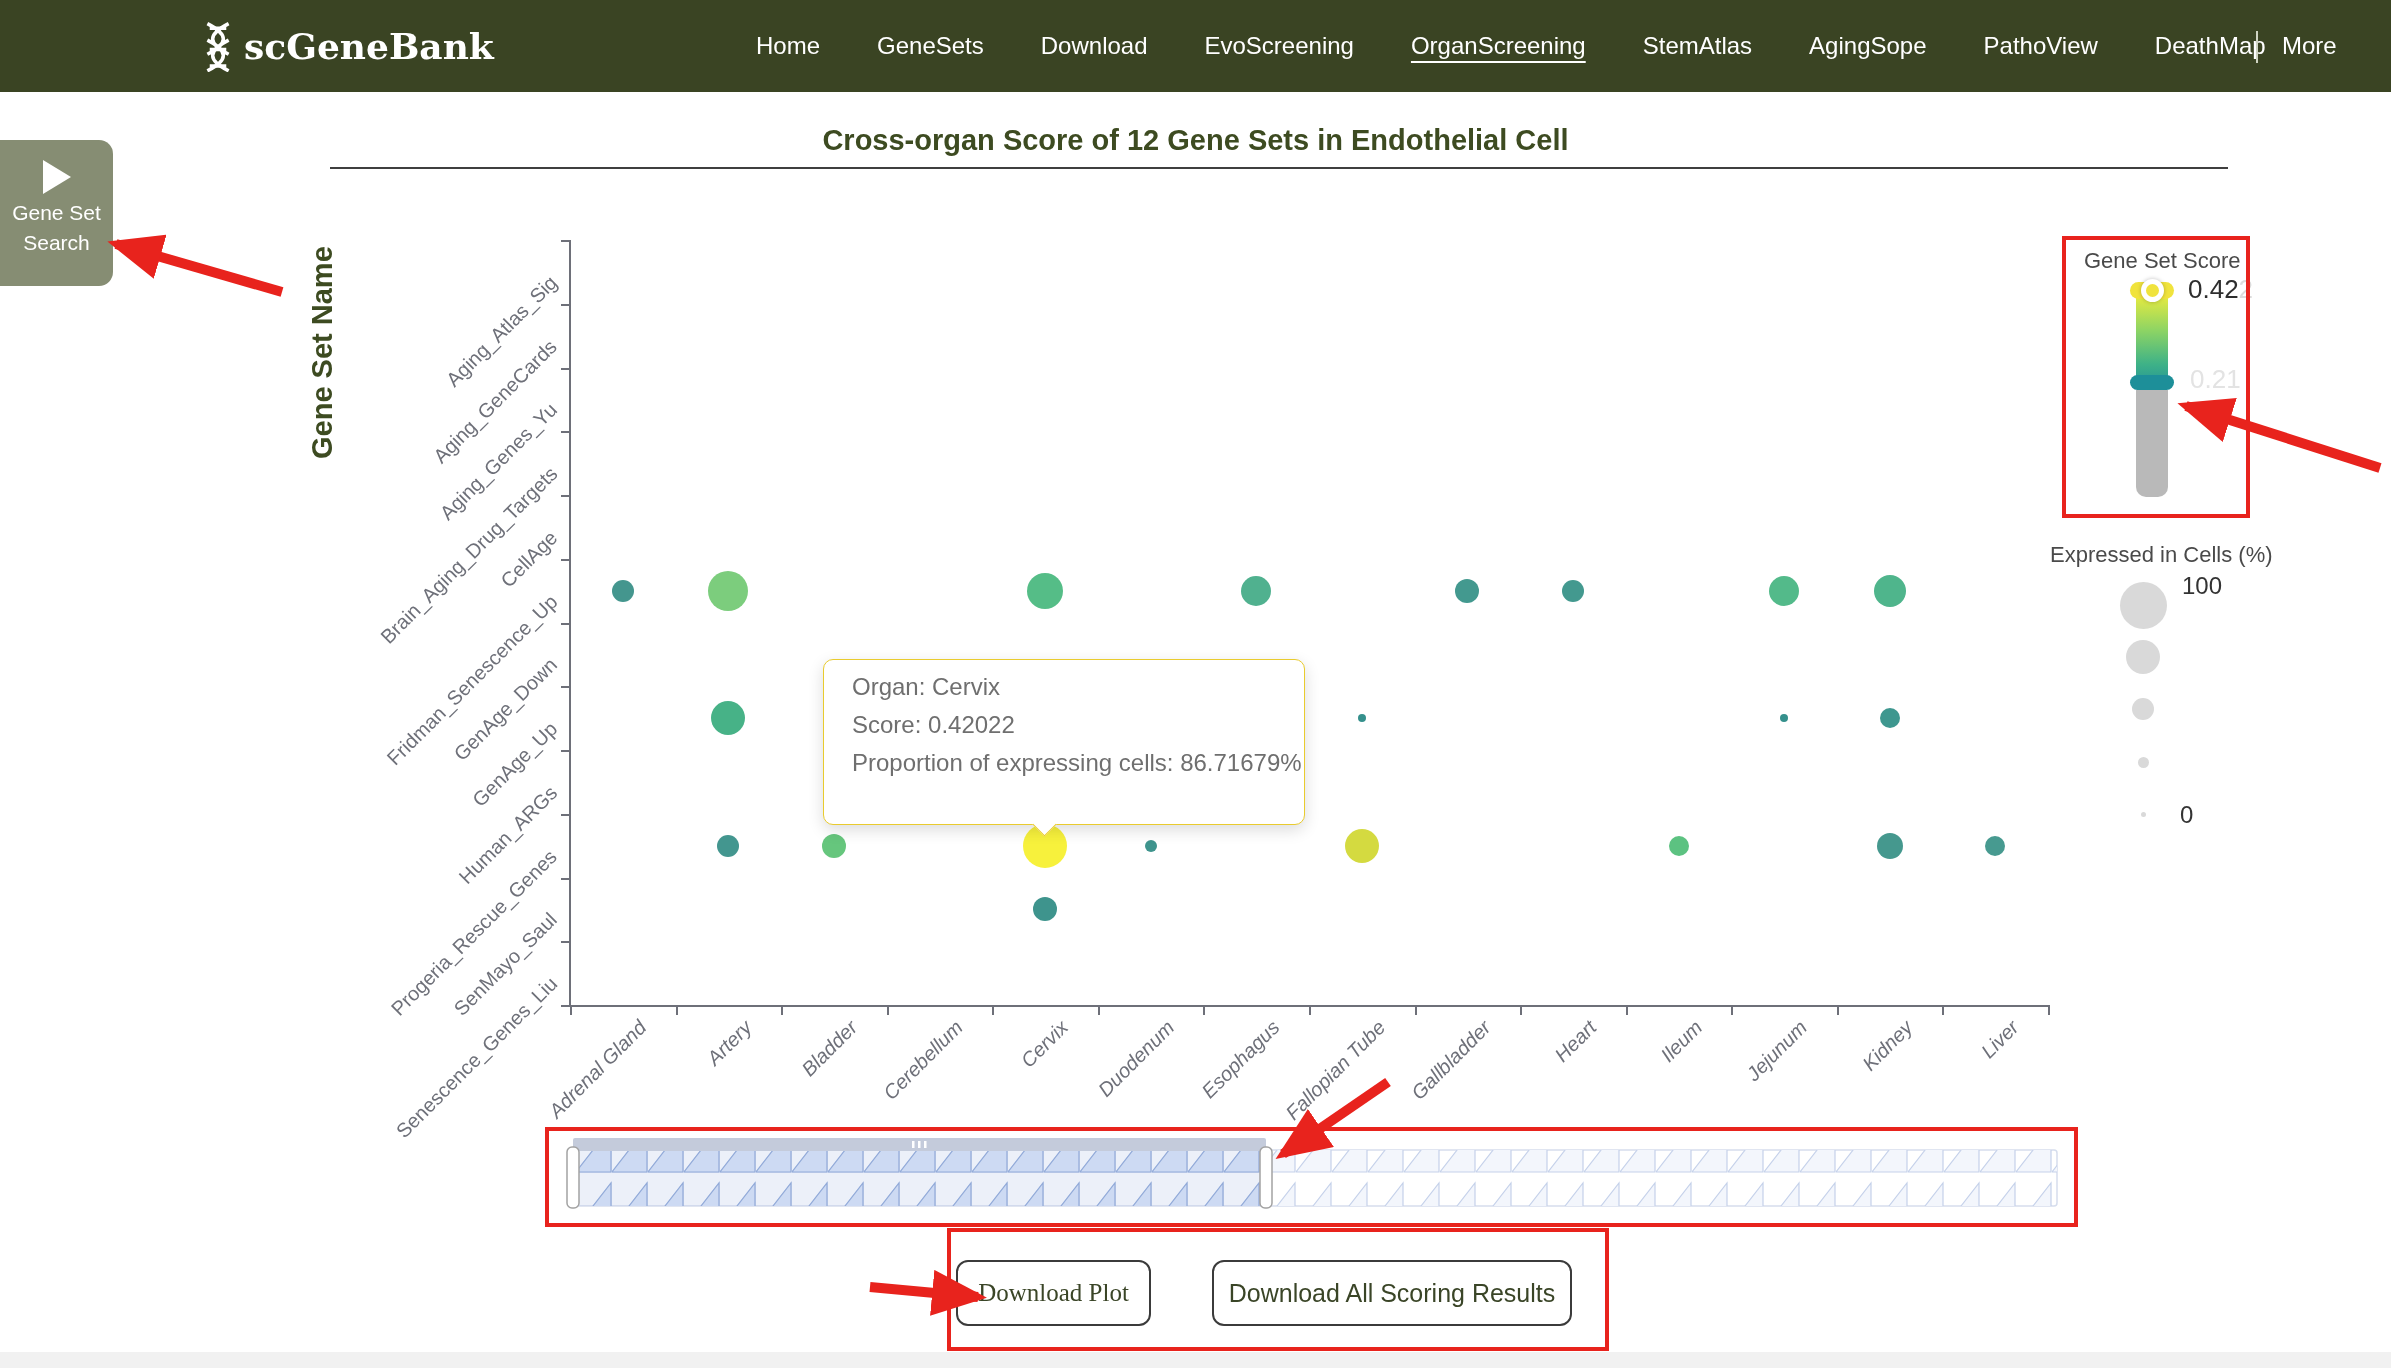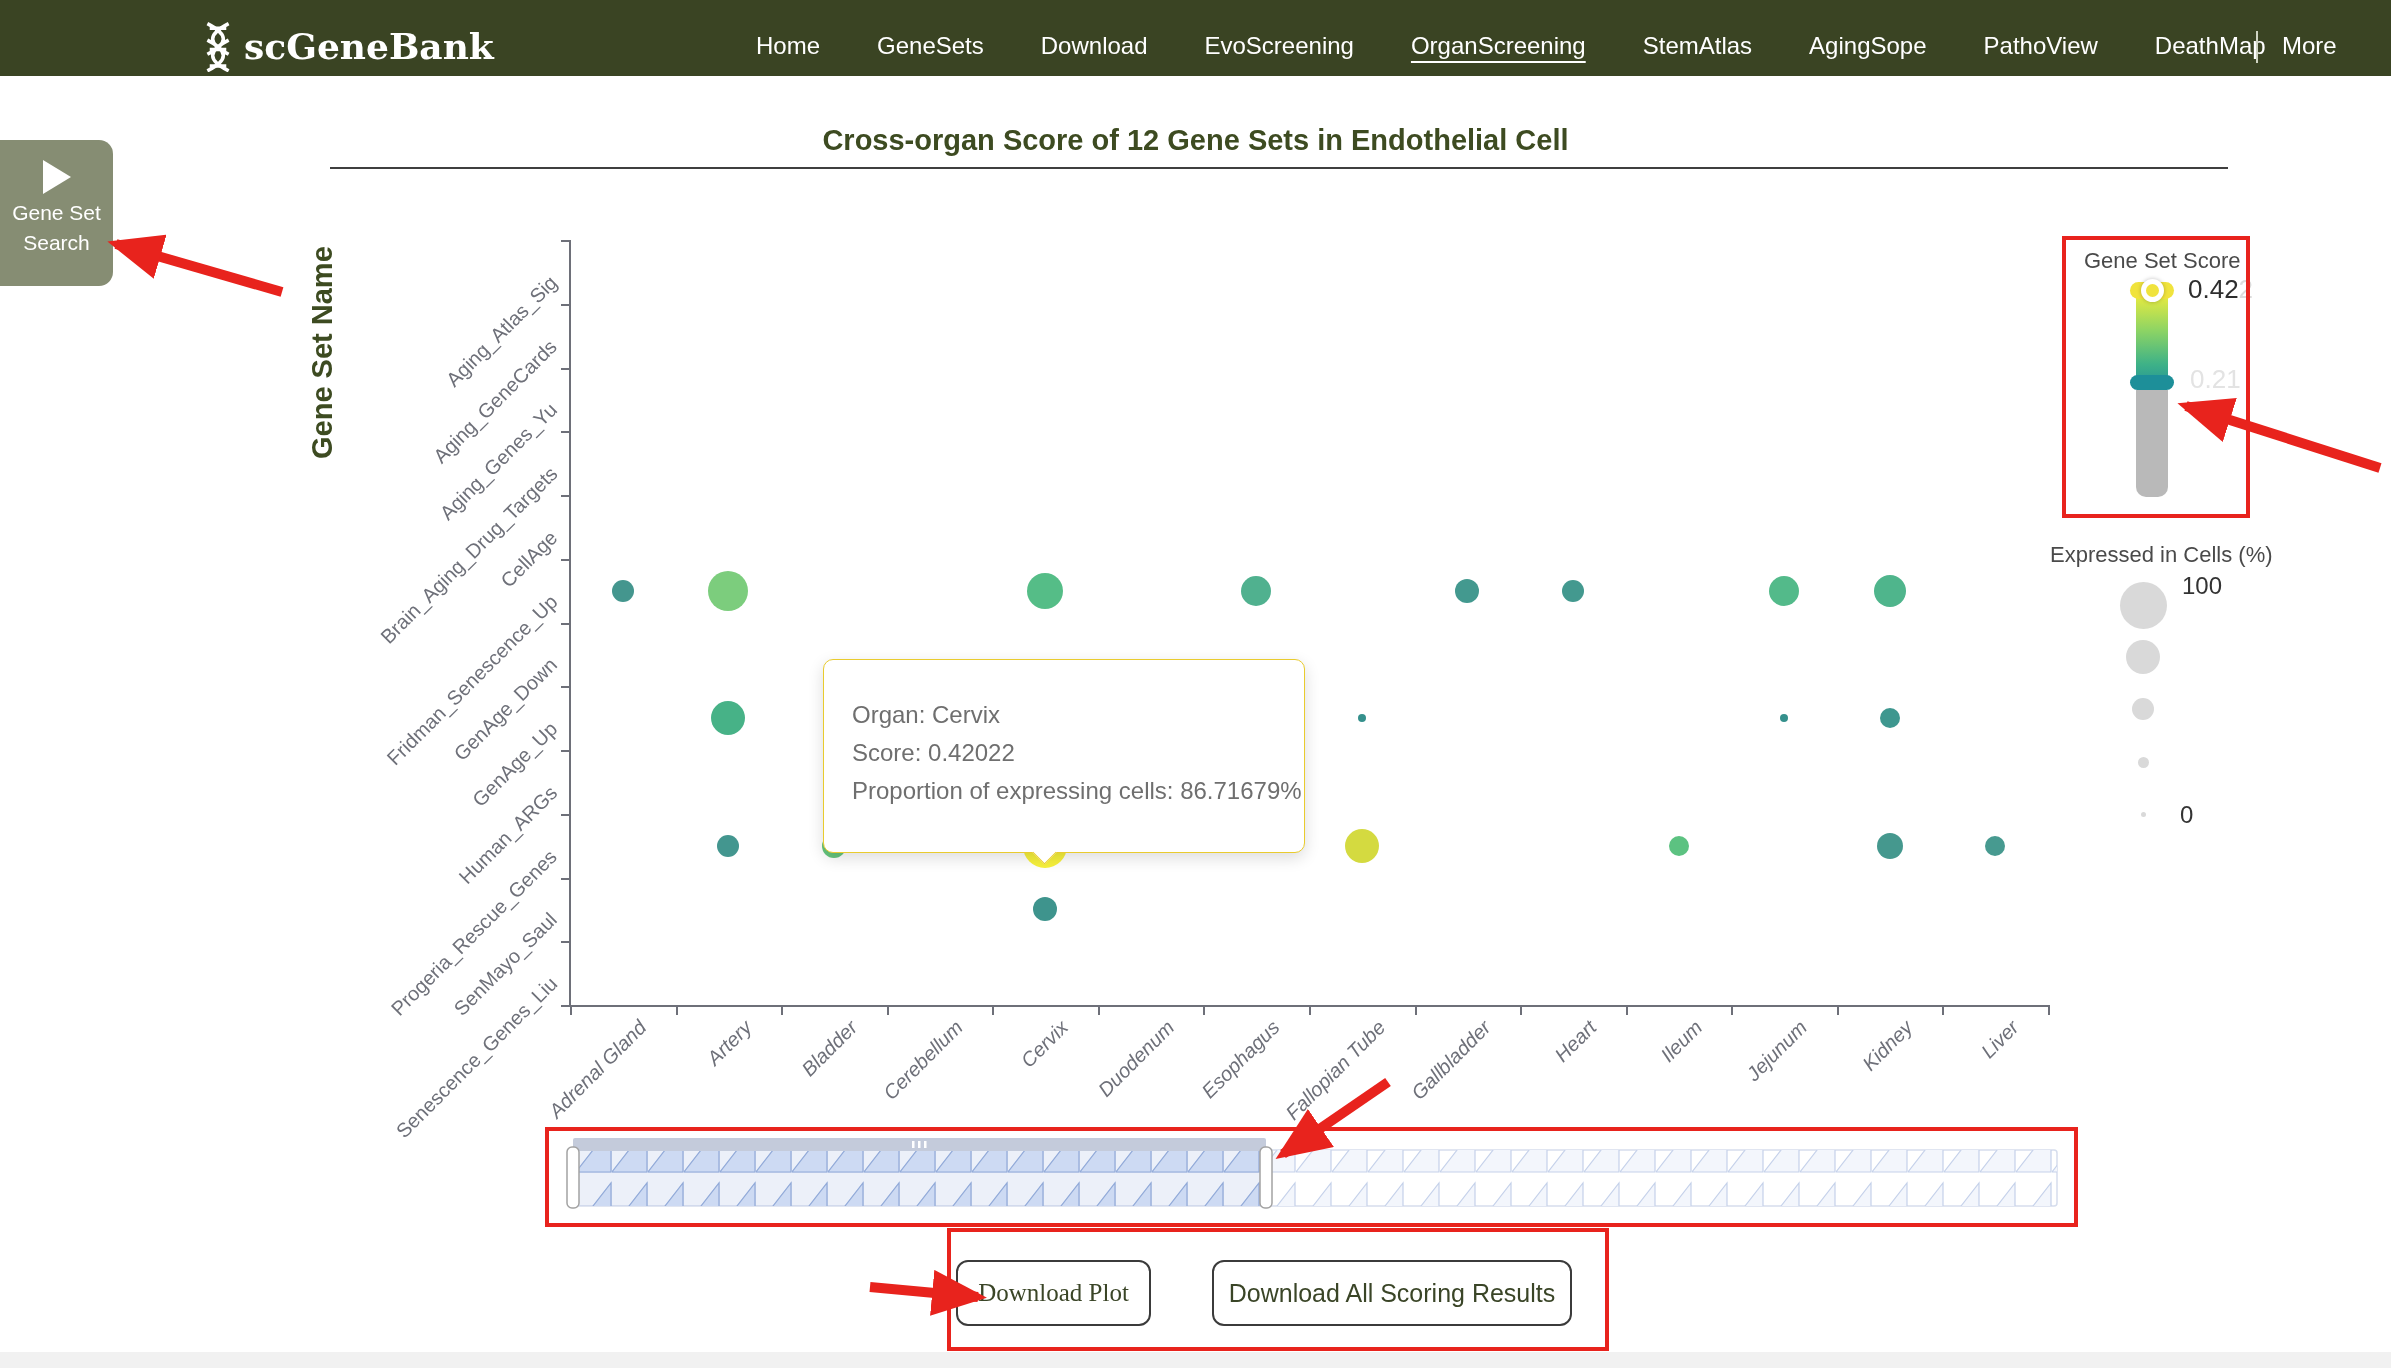--- a/index.html
+++ b/index.html
@@ -1,20 +1,20 @@
 <!DOCTYPE html>
 <html><head>
 <meta charset="utf-8">
 <style>
   html,body{margin:0;padding:0;background:#fff;}
   #app{position:relative;width:2391px;height:1368px;overflow:hidden;
        font-family:"Liberation Sans",sans-serif;background:#fff;}
 
   
-  .header{position:absolute;left:0;top:0;width:2391px;height:76px;background:#3a4423;
+  .header{position:absolute;left:0;top:0;width:2391px;height:92px;background:#3a4423;
           display:flex;align-items:center;}
   .brand{position:absolute;left:198px;top:0;height:92px;display:flex;align-items:center;gap:6px;
          color:#fff;font-family:"DejaVu Serif",serif;font-weight:700;font-size:36px;cursor:pointer;}
   .nav-items{position:absolute;left:756px;top:0;height:92px;display:flex;align-items:center;gap:57px;}
   .nav-item{color:#fff;font-size:24px;white-space:nowrap;cursor:pointer;}
   .nav-item.active{text-decoration:underline;text-underline-offset:7px;text-decoration-thickness:2px;}
   .nav-divider{position:absolute;left:2256px;top:31px;width:2px;height:32px;background:#cfd4c2;}
   .nav-more{position:absolute;left:2282px;top:0;height:92px;display:flex;align-items:center;
             color:#fff;font-size:24px;cursor:pointer;}
 
@@ -43,21 +43,21 @@
   .ylab{top:-12px;}
   .xlab{top:0;transform-origin:100% 0%;font-style:italic;}
   .y-axis-title{position:absolute;left:306px;top:228px;width:90px;height:250px;
                 writing-mode:vertical-rl;transform:rotate(180deg);text-align:center;
                 font-size:29px;font-weight:700;color:#3d4b21;}
   .bubble{position:absolute;border-radius:50%;z-index:2;cursor:pointer;}
 
   
   .tooltip{position:absolute;left:823px;top:659px;width:452px;height:156px;background:#fff;
            border:1px solid #e9cb2e;border-radius:10px;box-shadow:0 5px 16px rgba(0,0,0,.14);
-           padding:36px 0 0 28px;z-index:5;color:#6f6f6f;font-size:24px;line-height:38px;}
+           padding:8px 0 0 28px;z-index:5;color:#6f6f6f;font-size:24px;line-height:38px;}
   .tooltip .caret{position:absolute;left:212px;bottom:-9px;width:16px;height:16px;background:#fff;
            border-right:1px solid #e9cb2e;border-bottom:1px solid #e9cb2e;transform:rotate(45deg);}
 
   
   .vm-title{position:absolute;left:2084px;top:248px;font-size:22px;color:#4a4a4a;}
   .vm-bar{position:absolute;left:2136px;top:290px;width:32px;height:90px;}
   .vm-handle-top{position:absolute;left:2130px;top:282px;width:44px;height:17px;border-radius:9px;background:#f0e33d;}
   .vm-knob{position:absolute;left:2141px;top:279px;width:13px;height:13px;border-radius:50%;
            background:#f0e33d;border:5px solid #fff;box-shadow:0 0 4px rgba(0,0,0,.25);}
   .vm-handle-bottom{position:absolute;left:2130px;top:375px;width:44px;height:15px;border-radius:8px;background:#1d8f99;}

